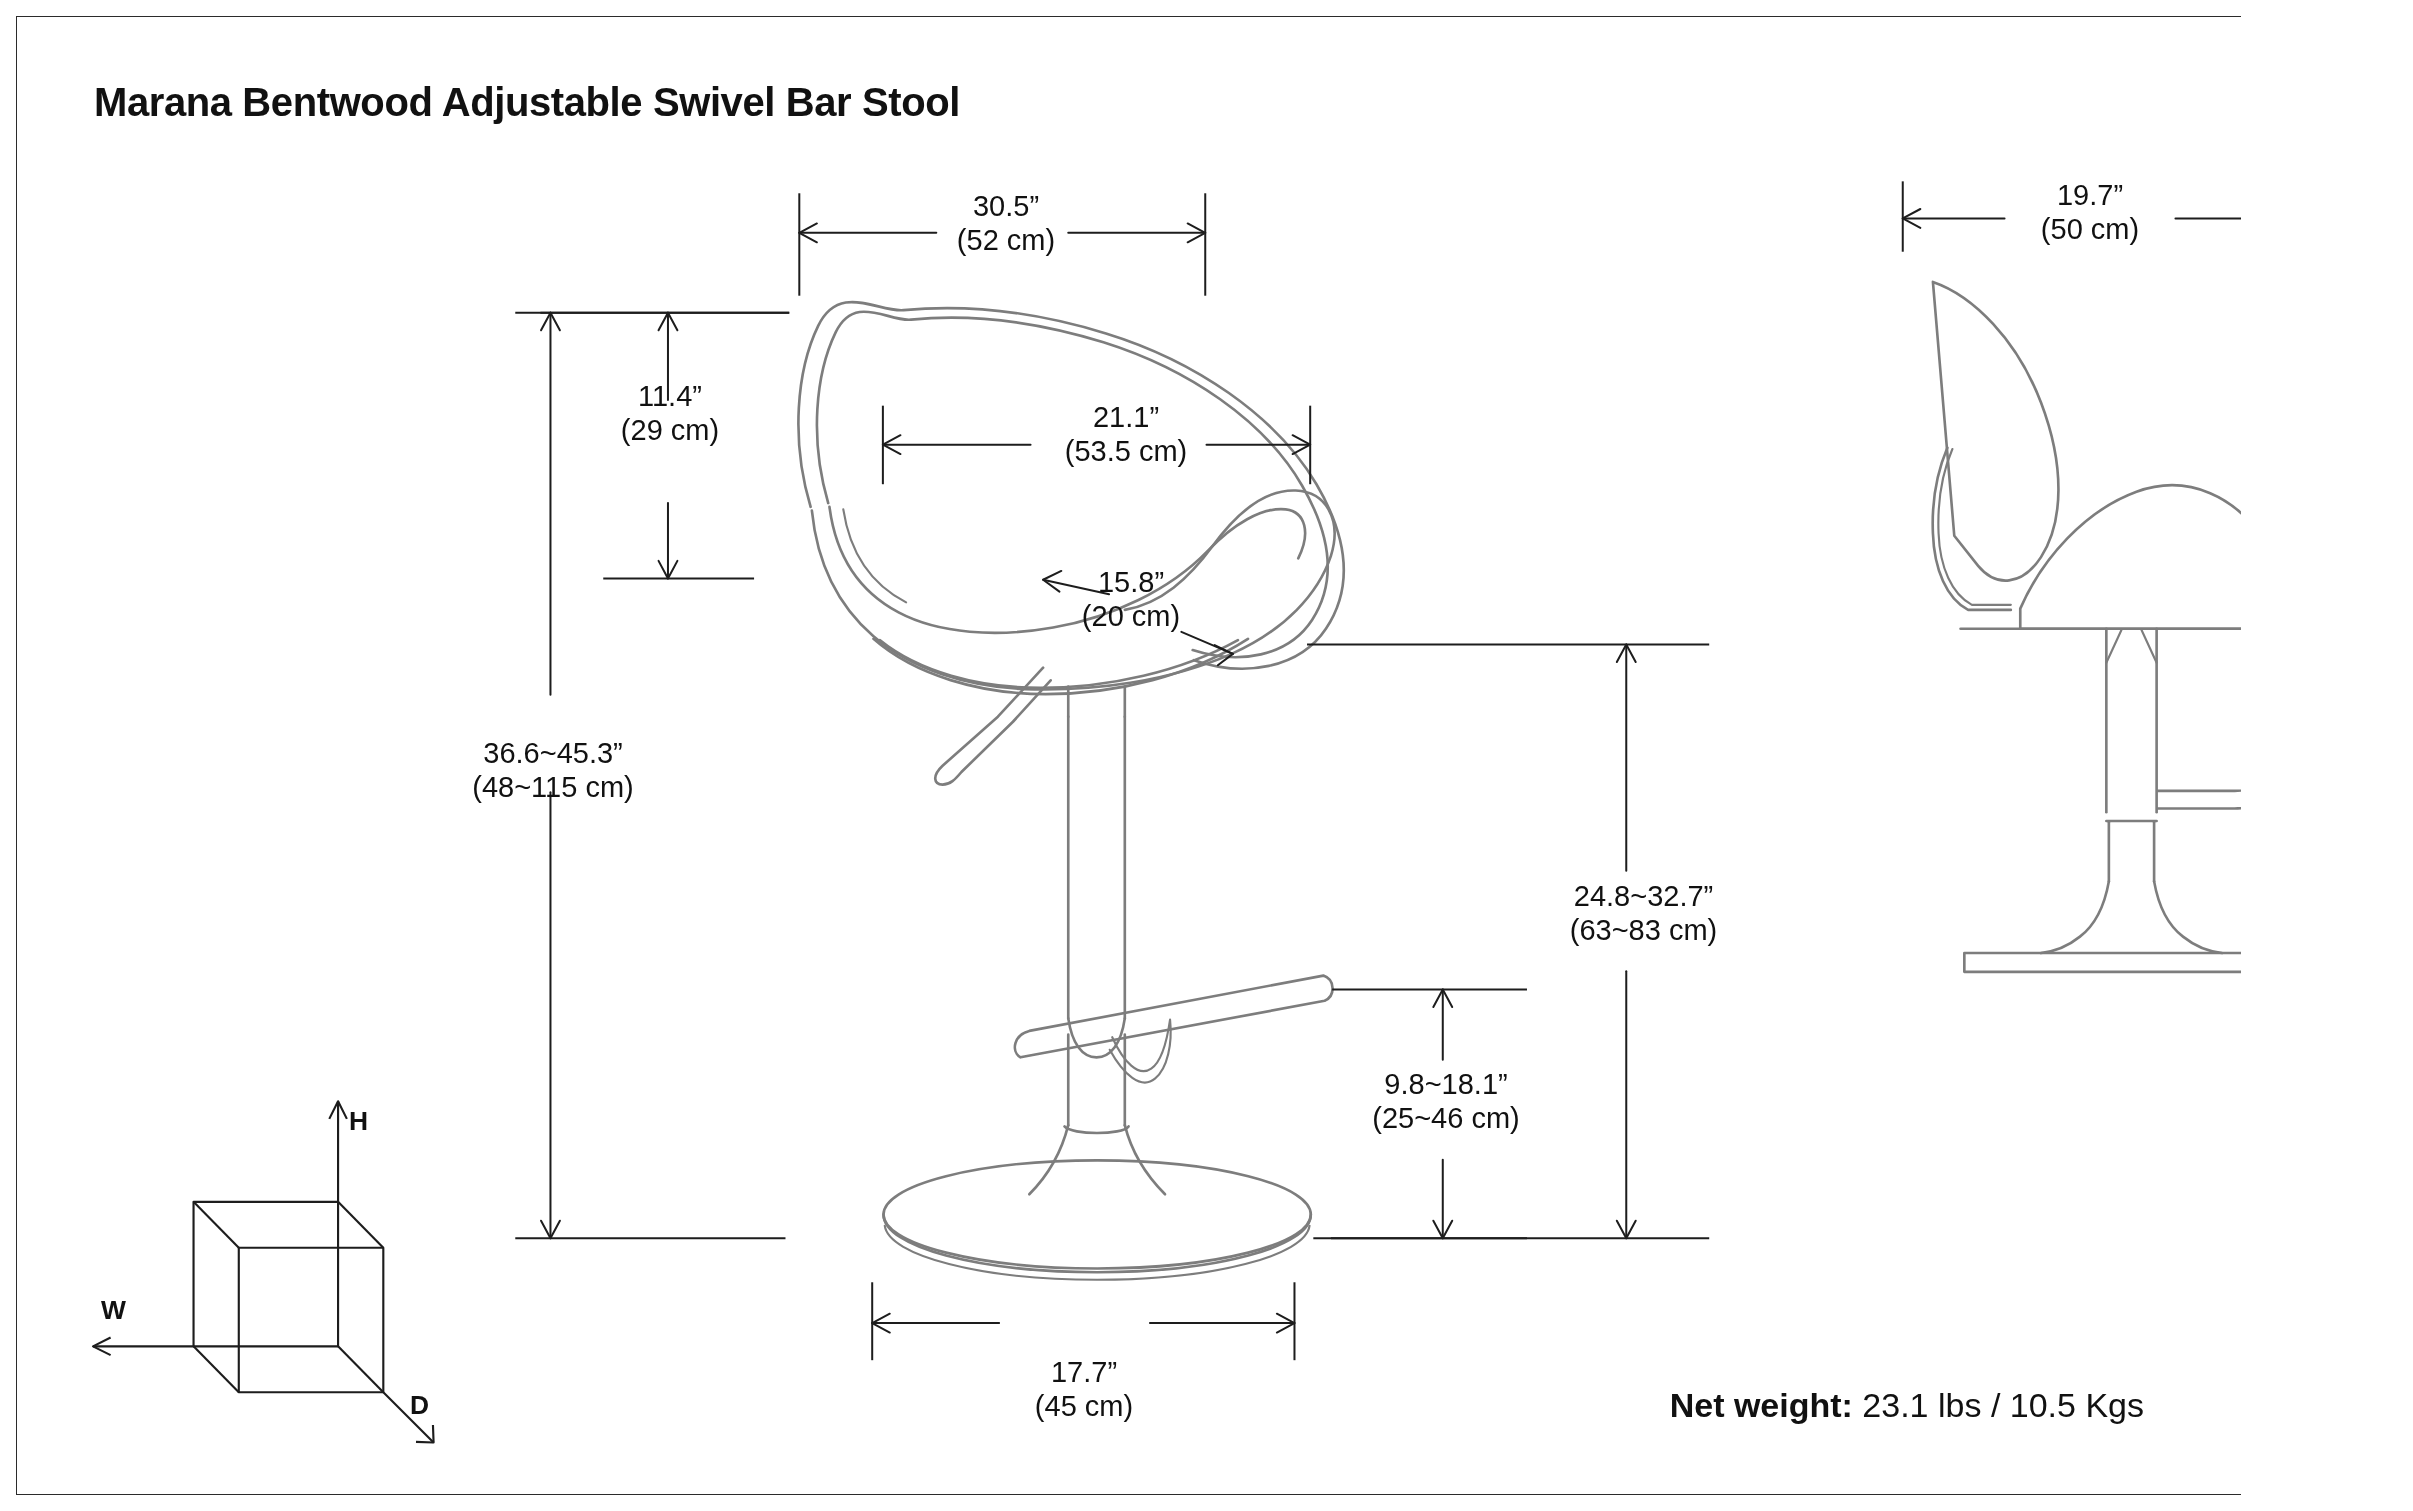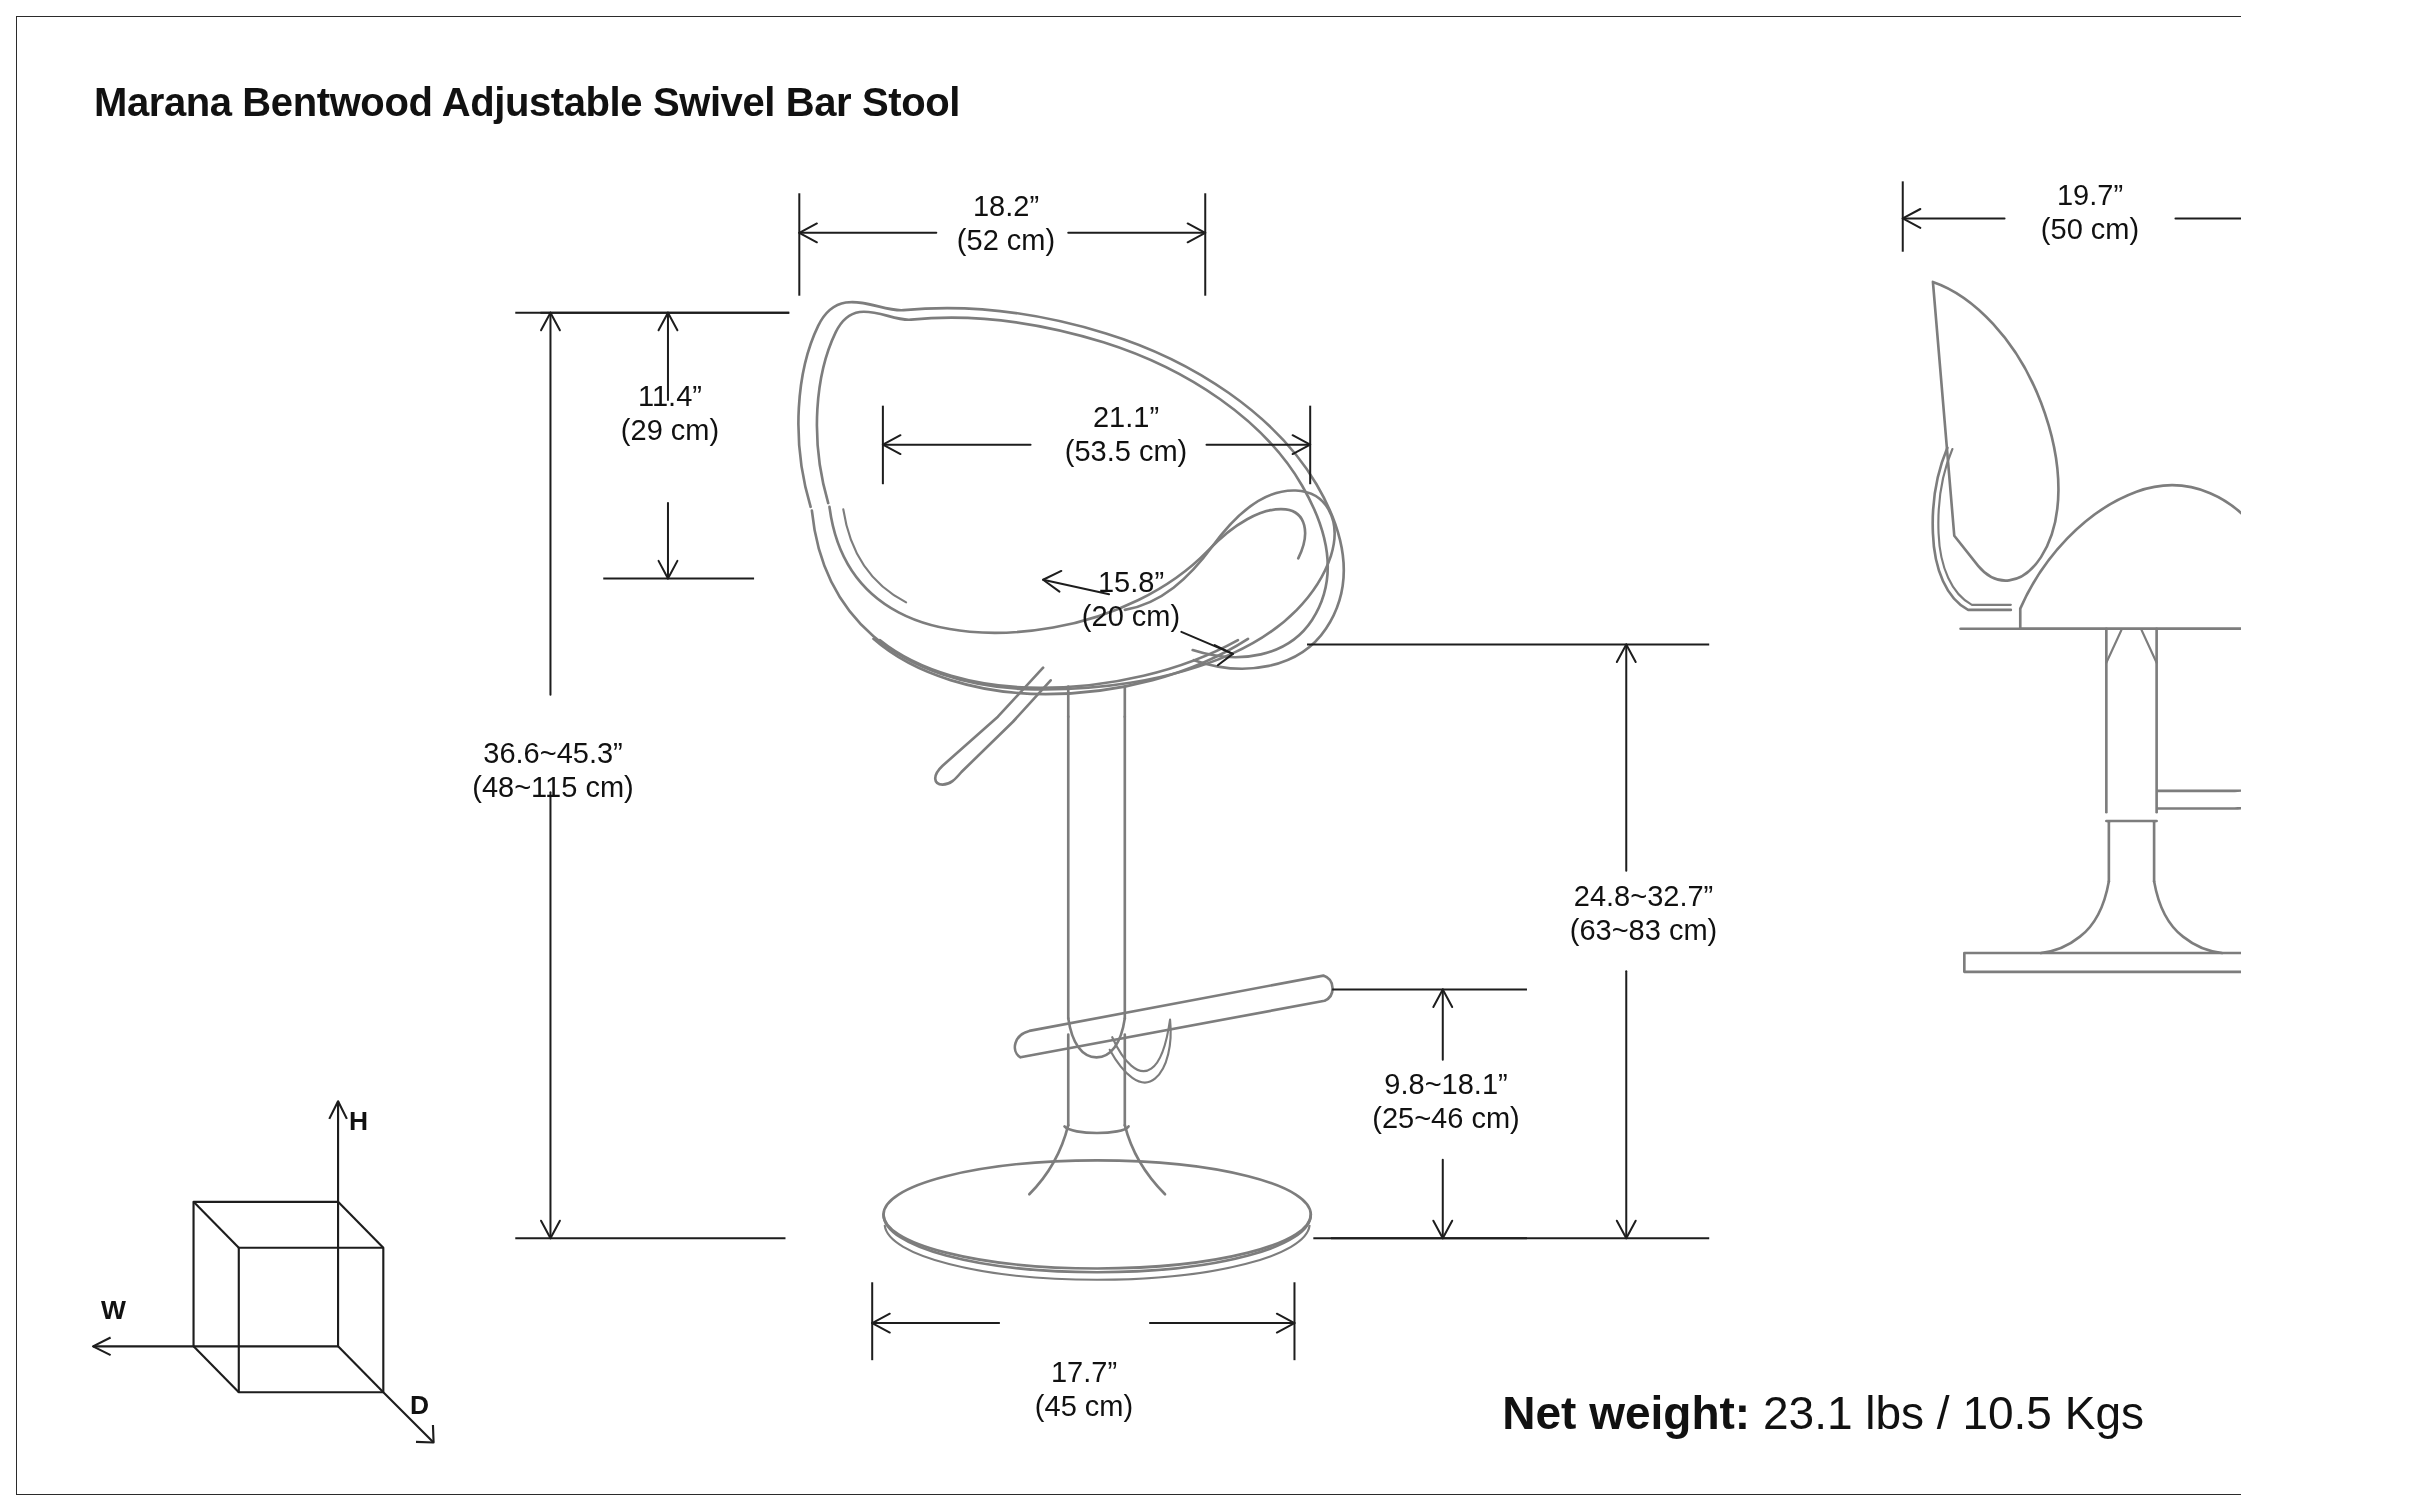--- a/index.html
+++ b/index.html
@@ -25,21 +25,21 @@
     left:94px; top:80px;
     font-size:40px;
     font-weight:bold;
     letter-spacing:-0.4px;
     color:#111111;
     white-space:nowrap;
   }
   #netweight {
     position:absolute;
     right:97px; top:1386px;
-    font-size:46px;
+    font-size:34px;
     color:#111111;
     white-space:nowrap;
     text-align:right;
   }
   #netweight .nw-label { font-weight:bold; }
   .dimtext {
     position:absolute;
     font-size:29px;
     line-height:1.17;
     color:#111111;
@@ -349,21 +349,21 @@
       <path class="cube" d="M 176 2128 L 148 2142 L 176 2156"></path>
     </g>
 
     <g>
       <path class="cube" d="M 610 2215 L 690 2295"></path>
       <path class="cube" d="M 662 2294 L 690 2295 L 689 2267"></path>
     </g>
   </svg>
 
   <div class="dimtext" style="left:899px; top:190px; width:214px;">
-    <div>18.2”</div>
+    <div>30.5”</div>
     <div>(52 cm)</div>
   </div>
 
   <div class="dimtext" style="left:563px; top:380px; width:214px;">
     <div>11.4”</div>
     <div>(29 cm)</div>
   </div>
 
   <div class="dimtext" style="left:440px; top:737px; width:226px;">
     <div>36.6~45.3”</div>

